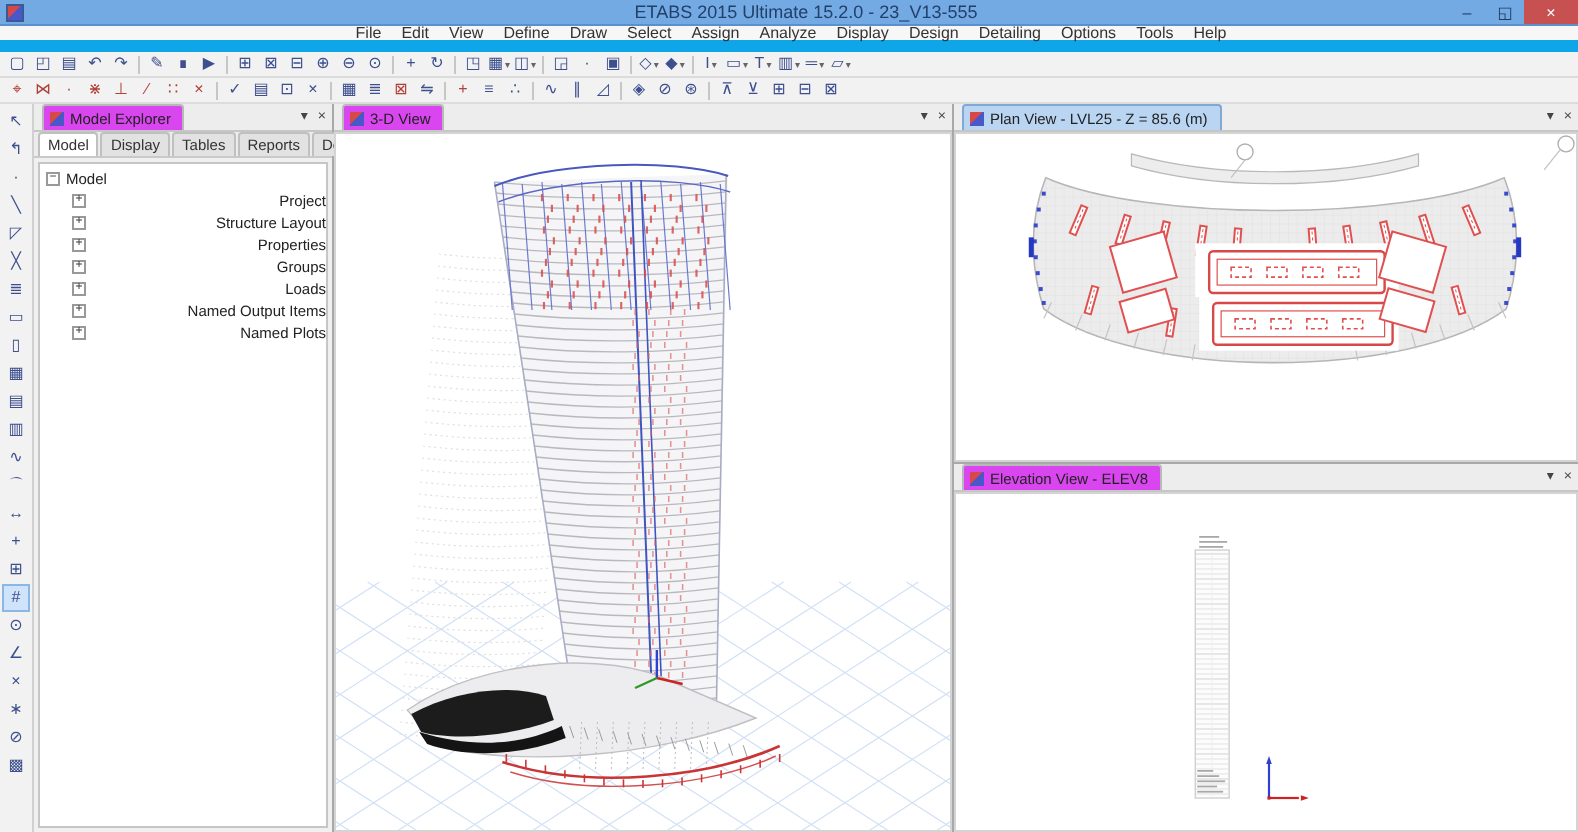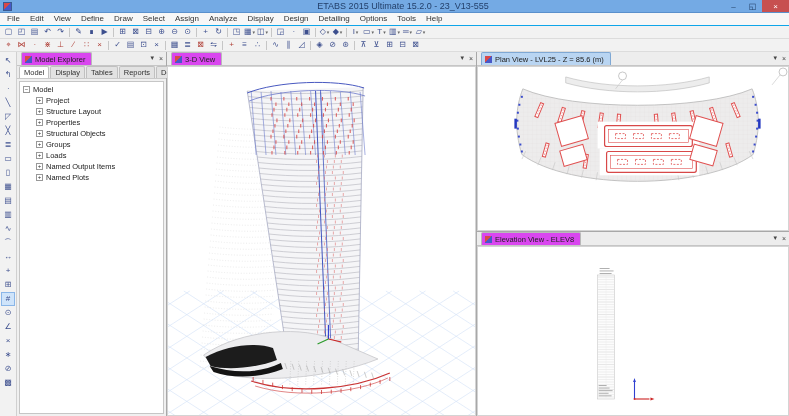--- a/index.html
+++ b/index.html
@@ -7,21 +7,21 @@
   body { font-family: "Liberation Sans", sans-serif; background:#e8e8e8; color:#222; }
 
   
   .titlebar { height:13px; background:#74aae4; border-bottom:1px solid #5a90cc; display:flex; align-items:center; position:relative; }
   .app-icon { width:9px; height:9px; margin-left:3px; background:linear-gradient(135deg,#d84848 0 45%,#4858c8 45%); border:1px solid #3a5a92; z-index:1; }
   .title-text { position:absolute; left:0; right:0; text-align:center; font-size:9px; line-height:13px; color:#1e3least; color:#23406b;padding-left:17px; }
   .win-controls { margin-left:auto; display:flex; height:100%; z-index:1; }
   .win-btn { width:19px; display:flex; align-items:center; justify-content:center; font-size:8px; color:#1d3a60; }
   .win-btn.close { width:27px; background:#c75050; color:#fff; }
 
-  .menubar { height:13px; background:#f7f7f7; border-bottom:1px solid #0ea5e9; display:flex; align-items:center; padding-left:2px; }
+  .menubar { height:13px; background:#f7f7f7; border-bottom:6px solid #0ea5e9; display:flex; align-items:center; padding-left:2px;justify-content:center; }
   .menu-item { font-size:8px; line-height:12px; padding:0 5px; color:#333; }
 
   .tb-row { height:13px; background:#f2f2f2; border-bottom:1px solid #dcdcdc; display:flex; align-items:center; padding-left:2px; }
   .tb-btn { height:12px; min-width:13px; display:flex; align-items:center; justify-content:center; }
   .tb-glyph { font-size:8px; line-height:10px; color:#3d4f8e; }
   .tb-glyph.red { color:#b04038; }
   .tb-dd { font-size:5px; color:#666; margin-left:1px; }
   .tb-sep { width:1px; height:9px; background:#c6c6c6; margin:0 2px; }
 
   
@@ -36,21 +36,21 @@
   .panel-tab { display:flex; align-items:center; height:13px; padding:0 6px 0 3px; background:#d946ef; border:1px solid #b9b9b9; border-bottom:none; border-radius:2px 2px 0 0; margin-left:4px; font-size:7.5px; color:#222; white-space:nowrap; }
   .panel-tab.active-blue { background:#b9d5f2; border-color:#7fa8d4; }
   .mini-icon { width:7px; height:7px; margin-right:3px; flex:none; background:linear-gradient(135deg,#d84848 0 45%,#4858c8 45%); }
   .panel-ctrl { position:absolute; right:3px; top:2px; display:flex; gap:5px; font-size:7px; color:#444; align-items:center; }
 
   .ex-tabs { height:13px; background:#ececec; border-bottom:1px solid #c9c9c9; display:flex; align-items:flex-end; padding-left:2px; flex:none; }
   .ex-tab { font-size:7.5px; color:#333; padding:1px 4px; background:#e2e2e2; border:1px solid #c0c0c0; border-bottom:none; border-radius:2px 2px 0 0; margin-right:1px; }
   .ex-tab.active { background:#fff; }
   .tree { flex:1; background:#fff; border:1px solid #c6c6c6; margin:2px; padding:2px 0 0 3px; overflow:hidden; }
   .tree-row { display:flex; align-items:center; height:11px; font-size:7.5px; color:#222; }
-  .tree-row.child { margin-left:13px; }
+  .tree-row.child { margin-left:13px;justify-content:space-between; }
   .expander { width:7px; height:7px; border:1px solid #999; background:#fff; font-size:6px; line-height:5px; text-align:center; color:#333; margin-right:3px; flex:none; }
   .tree-label { white-space:nowrap; }
 
   .viewpanel { display:flex; flex-direction:column; }
   .view3d { width:310px; border-right:1px solid #a8a8a8; }
   .rightcol { flex:1; display:flex; flex-direction:column; }
   .plan { height:180px; border-bottom:1px solid #a8a8a8; }
   .elev { flex:1; }
   .canvas { flex:1; background:#fff; position:relative; overflow:hidden; border:1px solid #d4d4d4; }
   .canvas svg { position:absolute; inset:0; width:100%; height:100%; }
@@ -398,24 +398,20 @@
             <div class="expander">+</div>
             <div class="tree-label">Project</div>
           </div>
           <div class="tree-row child">
             <div class="expander">+</div>
             <div class="tree-label">Structure Layout</div>
           </div>
           <div class="tree-row child">
             <div class="expander">+</div>
             <div class="tree-label">Properties</div>
-          </div>
-          <div class="tree-row child">
-            <div class="expander">+</div>
-            <div class="tree-label">Structural Objects</div>
           </div>
           <div class="tree-row child">
             <div class="expander">+</div>
             <div class="tree-label">Groups</div>
           </div>
           <div class="tree-row child">
             <div class="expander">+</div>
             <div class="tree-label">Loads</div>
           </div>
           <div class="tree-row child">

